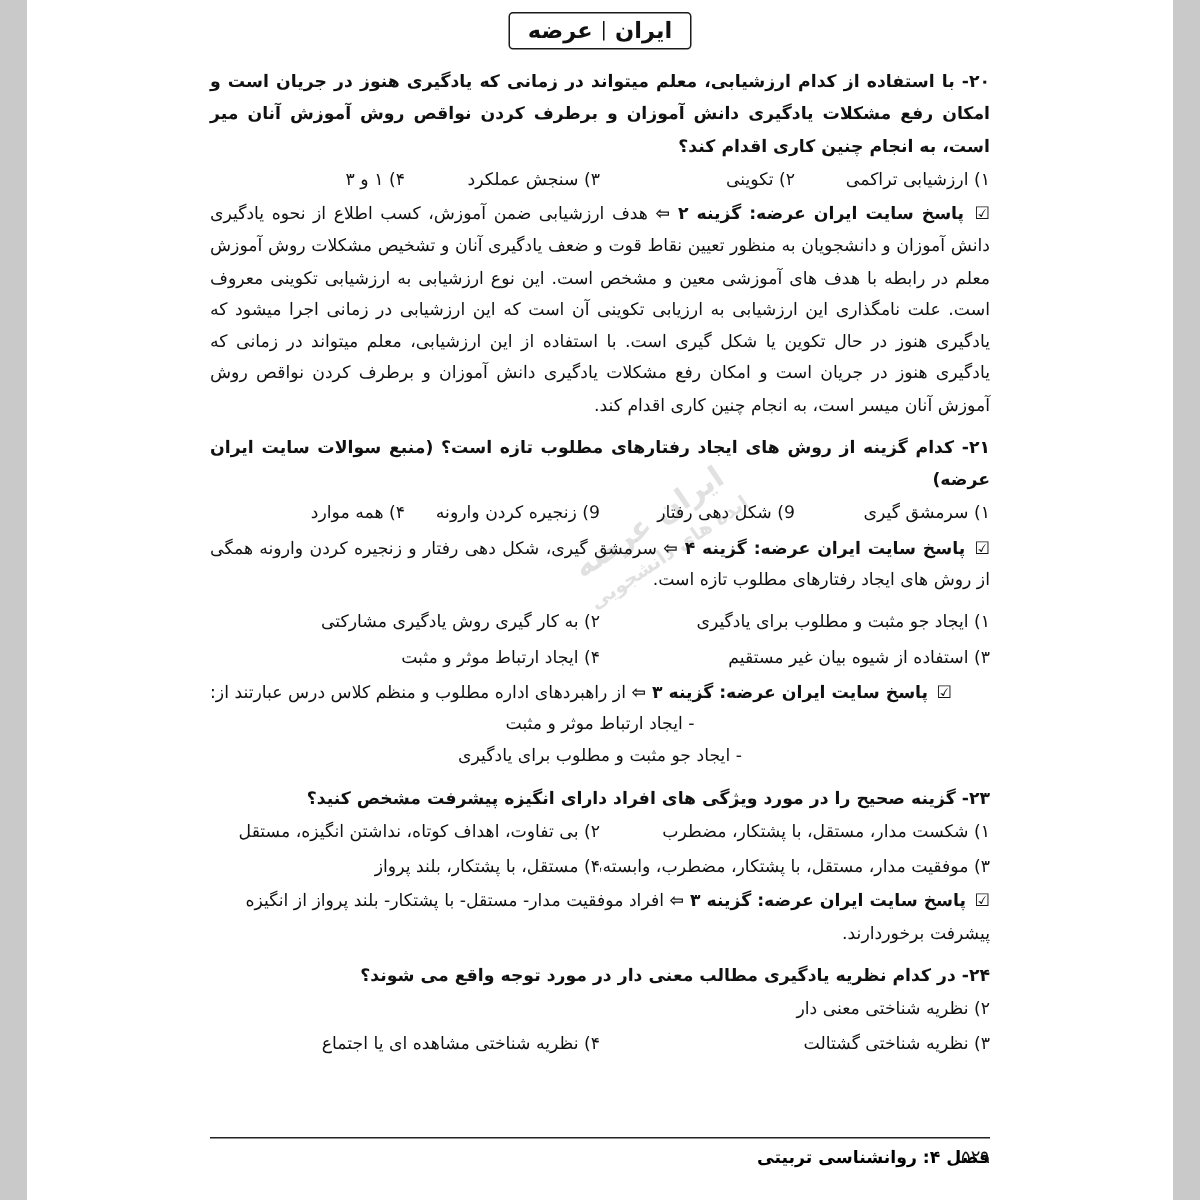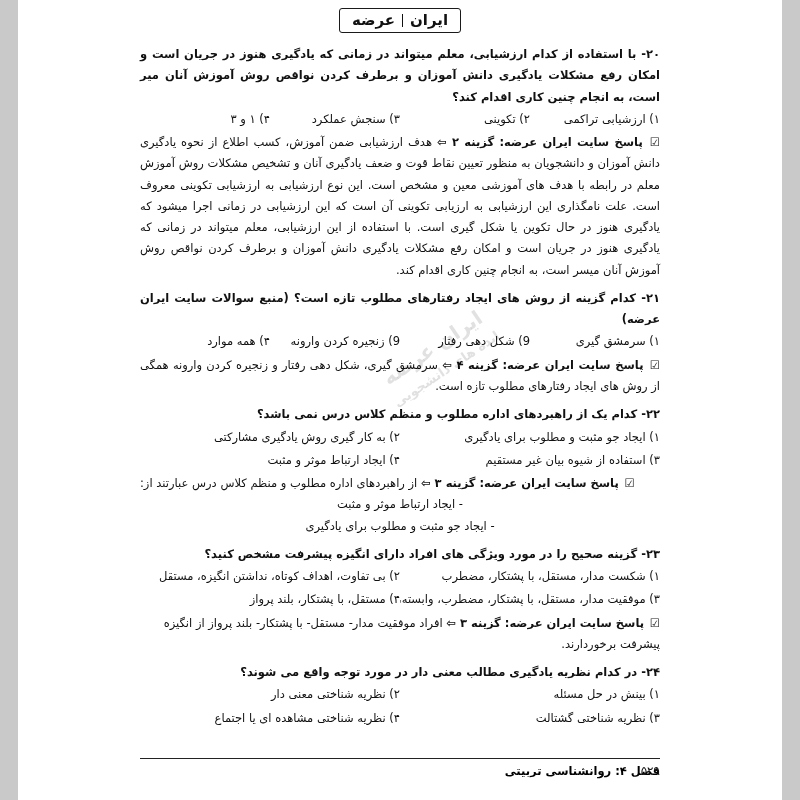--- a/index.html
+++ b/index.html
@@ -200,21 +200,20 @@
       <div class="answer">
         <span class="check">☑</span>
         <span class="lead">پاسخ سایت ایران عرضه: گزینه ۴ ⇦</span>
         <span>سرمشق گیری، شکل دهی رفتار و زنجیره کردن وارونه همگی از روش های ایجاد رفتارهای مطلوب تازه است.</span>
       </div>
     </div>
 
     <div class="blockgap"></div>
 
     <div>
-      <div class="q-head">۲۲- کدام یک از راهبردهای اداره مطلوب و منظم کلاس درس نمی باشد؟</div>
       <div class="opts two">
         <div>۱) ایجاد جو مثبت و مطلوب برای یادگیری</div>
         <div>۲) به کار گیری روش یادگیری مشارکتی</div>
       </div>
       <div class="opts two">
         <div>۳) استفاده از شیوه بیان غیر مستقیم</div>
         <div>۴) ایجاد ارتباط موثر و مثبت</div>
       </div>
       <div class="answer" style="text-align:left;">
         <span class="check">☑</span>
@@ -244,21 +243,20 @@
         <span class="lead">پاسخ سایت ایران عرضه: گزینه ۳ ⇦</span>
         <span>افراد موفقیت مدار- مستقل- با پشتکار- بلند پرواز از انگیزه پیشرفت برخوردارند.</span>
       </div>
     </div>
 
     <div class="blockgap"></div>
 
     <div>
       <div class="q-head">۲۴- در کدام نظریه یادگیری مطالب معنی دار در مورد توجه واقع می شوند؟</div>
       <div class="opts two">
-        <div>۱) بینش در حل مسئله</div>
         <div>۲) نظریه شناختی  معنی دار</div>
       </div>
       <div class="opts two">
         <div>۳) نظریه  شناختی گشتالت</div>
         <div>۴) نظریه شناختی مشاهده ای یا اجتماع</div>
       </div>
     </div>
 
   </div>
 

